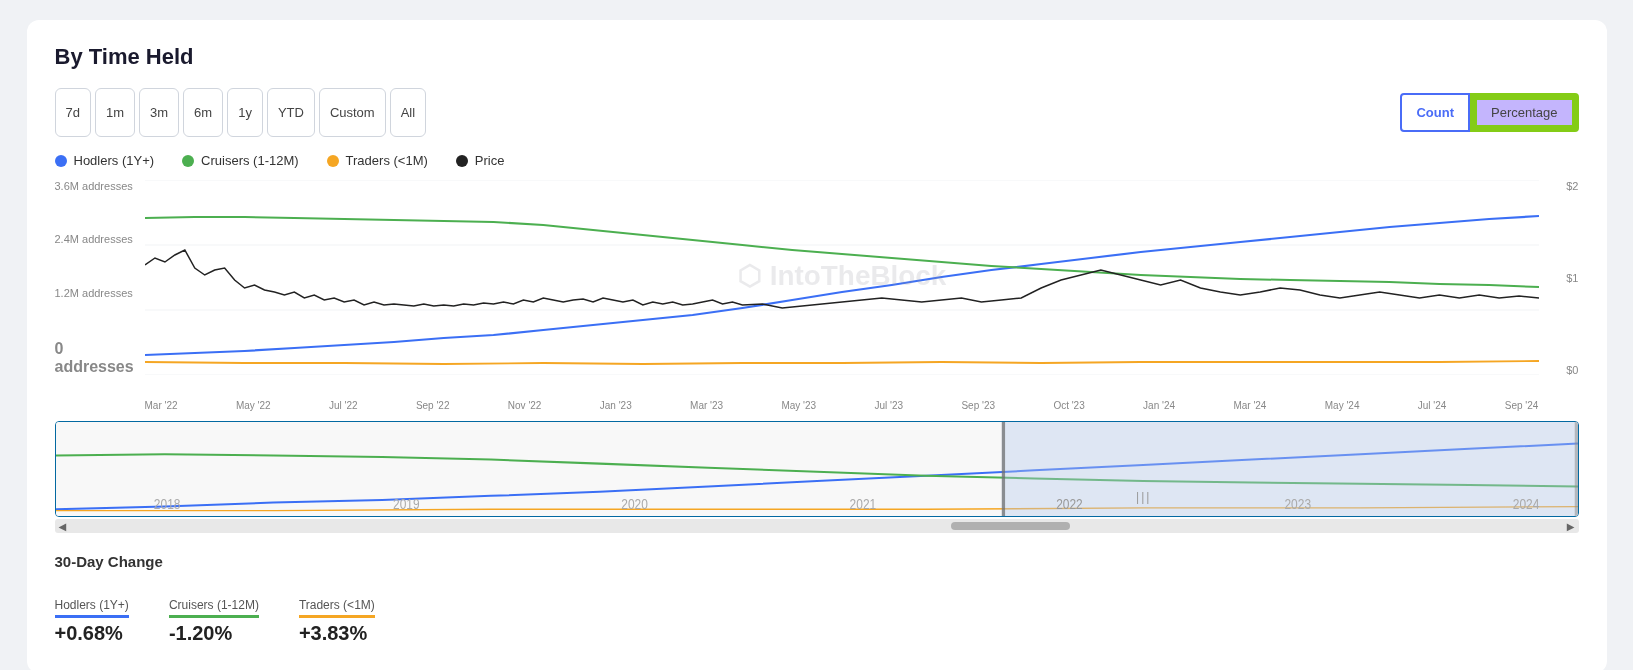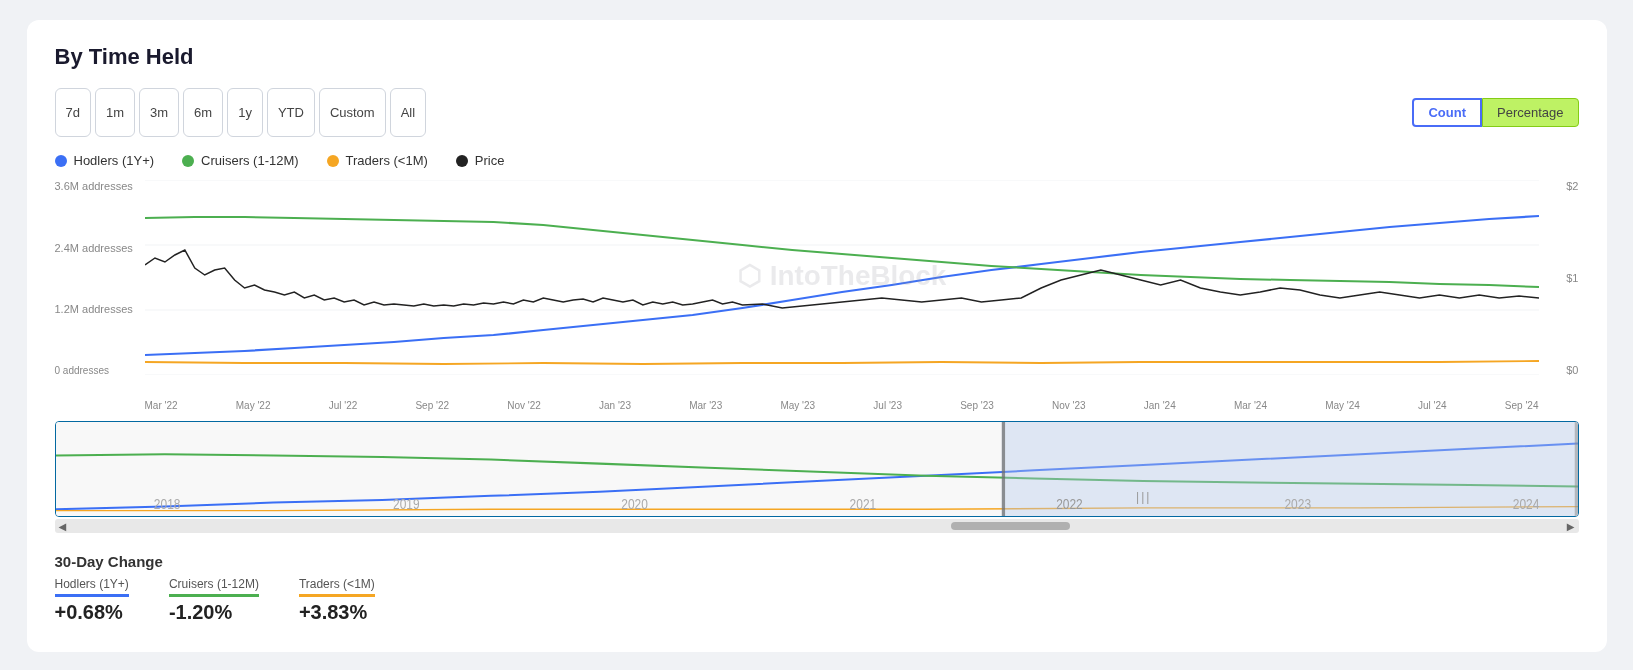--- a/index.html
+++ b/index.html
@@ -39,22 +39,22 @@
       padding: 16px 10px;
       font-size: 13px;
       color: #444;
       cursor: pointer;
     }
     .view-toggle {
       display: flex;
       gap: 0;
     }
     .toggle-btn {
-      border: 1px solid #84cc16;
-      background: #bef264;
+      border: 7px solid #84cc16;
+      background: #c4b5fd;
       padding: 5px 14px;
       font-size: 13px;
       color: #444;
       cursor: pointer;
     }
     .toggle-btn.active {
       background: #fff;
       border: 2px solid #4a6cf7;
       color: #4a6cf7;
       font-weight: 600;
@@ -129,21 +129,21 @@
       background: #fafafa;
       text-decoration: underline;
     }
     .bottom-section {
       margin-top: 20px;
     }
     .change-title {
       font-size: 15px;
       font-weight: 600;
       color: #333;
-      margin-bottom: 7px;
+      margin-bottom: 28px;
     }
     .change-metrics {
       display: flex;
       gap: 40px;
     }
     .metric-item {
       display: flex;
       flex-direction: column;
       gap: 4px;
     }
@@ -200,21 +200,21 @@
       <div class="legend-dot" style="background:#222;"></div>
       <span>Price</span>
     </div>
   </div>
 
   <div class="chart-wrapper">
     <div class="left-labels">
       <span class="y-label" style="font-size:11px;color:#888;">3.6M addresses</span>
       <span class="y-label" style="font-size:11px;color:#888;">2.4M addresses</span>
       <span class="y-label" style="font-size:11px;color:#888;">1.2M addresses</span>
-      <span class="y-label" style="font-size:10px;color:#888;">0 addresses</span>
+      <span class="y-label" style="font-size:16px;color:#888;font-weight:bold;">0 addresses</span>
     </div>
     <div class="svg-container">
       <svg viewBox="0 0 1400 195" preserveAspectRatio="none" style="width:100%;height:195px;">
 
         <line x1="0" y1="0" x2="1400" y2="0" stroke="#e5e7eb" stroke-width="0.5"></line>
         <line x1="0" y1="65" x2="1400" y2="65" stroke="#e5e7eb" stroke-width="0.5"></line>
         <line x1="0" y1="130" x2="1400" y2="130" stroke="#e5e7eb" stroke-width="0.5"></line>
         <line x1="0" y1="195" x2="1400" y2="195" stroke="#e5e7eb" stroke-width="0.5"></line>
 
         <polyline fill="none" stroke="#3b6ff5" stroke-width="2.2" points="
@@ -417,21 +417,21 @@
     <span>Mar '22</span>
     <span>May '22</span>
     <span>Jul '22</span>
     <span>Sep '22</span>
     <span>Nov '22</span>
     <span>Jan '23</span>
     <span>Mar '23</span>
     <span>May '23</span>
     <span>Jul '23</span>
     <span>Sep '23</span>
-    <span>Nov '23</span>
+    <span>Oct '23</span>
     <span>Jan '24</span>
     <span>Mar '24</span>
     <span>May '24</span>
     <span>Jul '24</span>
     <span>Sep '24</span>
   </div>
 
   <div class="mini-chart-area" style="margin-top:10px;">
     <svg viewBox="0 0 1400 70" preserveAspectRatio="none" style="width:100%;height:100%;">
 

